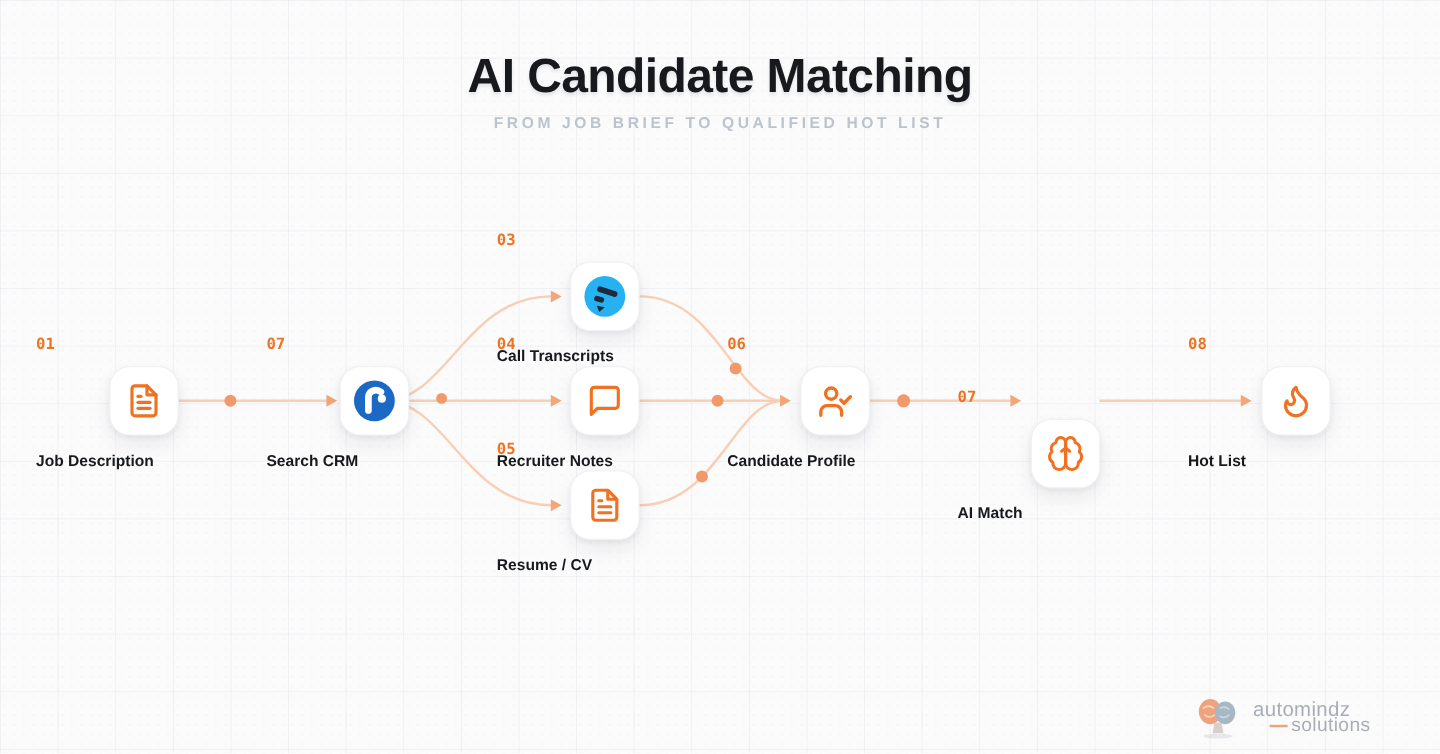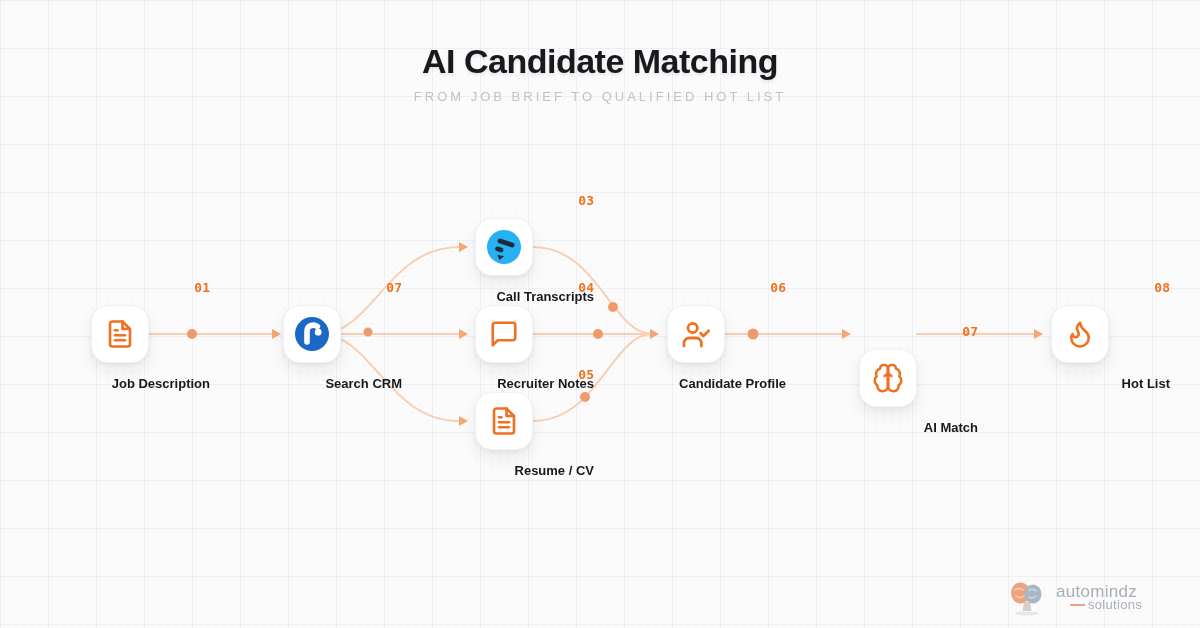--- a/index.html
+++ b/index.html
@@ -11,31 +11,31 @@
     background-color: #fbfbfc;
     background-image:
       radial-gradient(rgba(130,140,160,0.06) 1px, transparent 1px),
       linear-gradient(to right, rgba(130,140,160,0.10) 1px, transparent 1px),
       linear-gradient(to bottom, rgba(130,140,160,0.10) 1px, transparent 1px);
     background-size: 8px 8px, 48px 48px, 48px 48px;
   }
 
   .header { position: absolute; top: 42px; left: 0; width: 100%; text-align: center; }
   .title {
-    font-size: 34px; font-weight: 800; color: #17191c; letter-spacing: -0.5px;
+    font-size: 40px; font-weight: 800; color: #17191c; letter-spacing: -0.5px;
     text-shadow: 0 2px 3px rgba(20,25,35,0.10);
   }
   .subtitle {
-    margin-top: 8px; font-size: 13px; font-weight: 400; color: #bcc3cc;
+    margin-top: 8px; font-size: 13px; font-weight: 700; color: #bcc3cc;
     letter-spacing: 3px; text-transform: uppercase;
   }
 
   svg.flow-layer { position: absolute; left: 0; top: 0; z-index: 1; }
 
-  .node { position: absolute; width: 180px; z-index: 2; text-align: right; }
+  .node { position: absolute; width: 180px; z-index: 2; text-align: left; }
   .node-num {
     font-family: "DejaVu Sans Mono", monospace; font-weight: bold;
     font-size: 13px; line-height: 14px; color: #ef7220; margin-bottom: 10px;
   }
   .card {
     width: 58px; height: 58px; margin: 0 auto; background: #ffffff;
     border: 1px solid #f1f1f3; border-radius: 17px;
     display: flex; align-items: center; justify-content: center;
     box-shadow: 0 8px 16px rgba(25,30,40,0.07), 0 2px 4px rgba(25,30,40,0.05);
   }
@@ -50,21 +50,21 @@
   .n3 { left: 414px; top: 194px; }
   .n4 { left: 414px; top: 281px; }
   .n5 { left: 414px; top: 368px; }
   .n6 { left: 606px; top: 281px; }
   .n7 { left: 798px; top: 281px; margin-top: 44px; }
   .n8 { left: 990px; top: 281px; }
 
   .brand { position: absolute; right: 58px; bottom: 12px; display: flex; align-items: center; gap: 7px; z-index: 2; }
   .brand-text { text-align: left; line-height: 13px; }
   .brand-line1 { font-size: 17px; color: #a9aeb6; letter-spacing: 0.3px; }
-  .brand-line2 { font-size: 13px; color: #a9aeb6; letter-spacing: 0.3px; padding-left: 14px; display:flex; align-items:center; }
+  .brand-line2 { font-size: 16px; color: #a9aeb6; letter-spacing: 0.3px; padding-left: 14px; display:flex; align-items:center; }
   .brand-dash { display:inline-block; width: 15px; height: 2px; background: #eda47e; margin-right: 3px; }
 </style>
 </head>
 <body>
 
 <div class="canvas">
 
   <div class="header">
     <div class="title">AI Candidate Matching</div>
     <div class="subtitle">FROM JOB BRIEF TO QUALIFIED HOT LIST</div>

